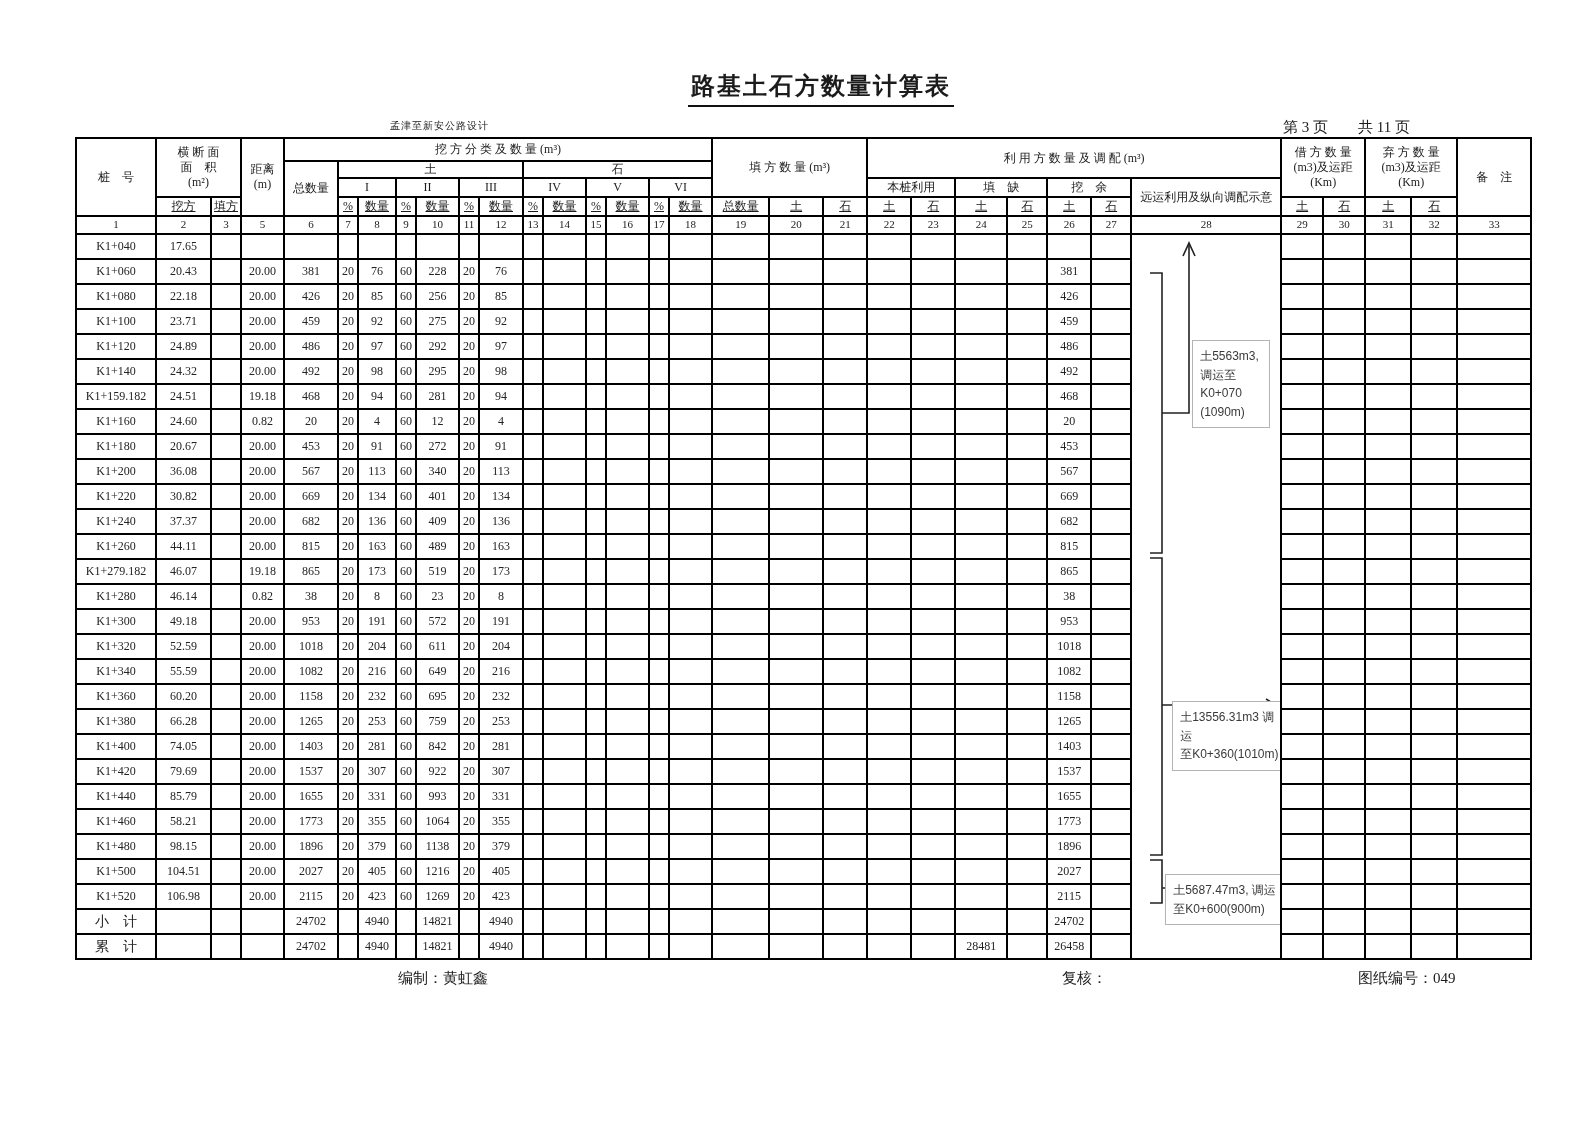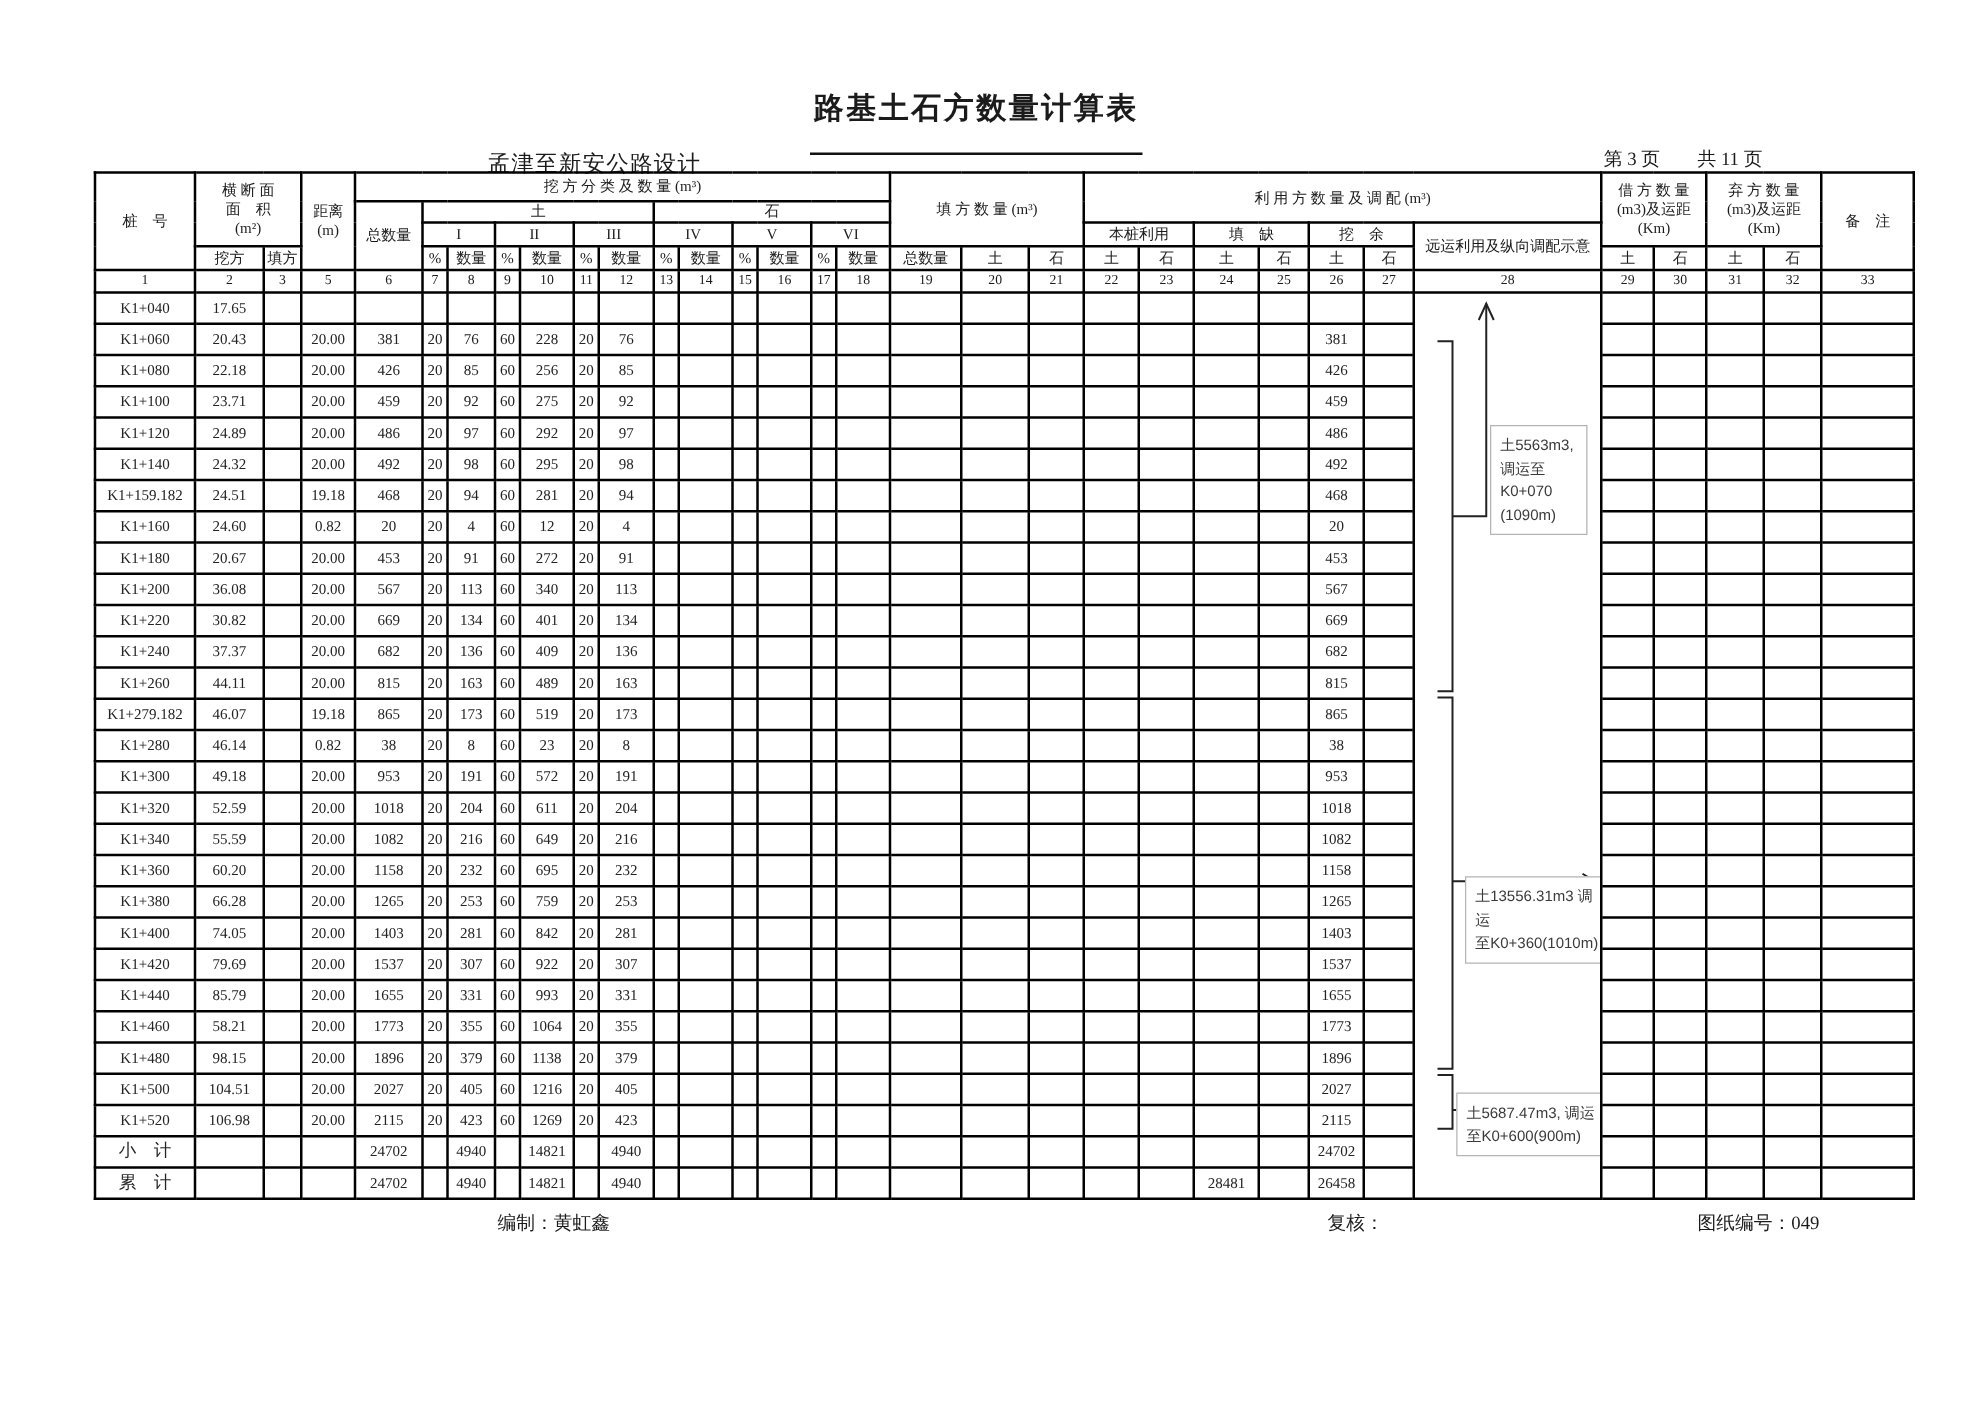--- a/index.html
+++ b/index.html
@@ -1,35 +1,35 @@
 <!DOCTYPE html>
 <html><head>
 <meta charset="utf-8">
 <style>
   html,body{margin:0;padding:0;}
   body{
     width:1587px;height:1122px;background:#ffffff;position:relative;overflow:hidden;
     font-family:"Liberation Serif","DejaVu Serif",serif;color:#1b1b1b;
   }
   .doc-title{
-    position:absolute;top:70px;left:648px;font-size:24px;font-weight:bold;
-    letter-spacing:2px;border-bottom:2px solid #111;padding:0 3px 20px 3px;white-space:nowrap;
+    position:absolute;top:70px;left:688px;font-size:24px;font-weight:bold;
+    letter-spacing:2px;border-bottom:2px solid #111;padding:0 3px 3px 3px;white-space:nowrap;
   }
-  .subtitle{position:absolute;top:119px;left:390px;font-size:18px;letter-spacing:1px;white-space:nowrap;}
+  .subtitle{position:absolute;top:119px;left:390px;font-size:10px;letter-spacing:1px;white-space:nowrap;}
   .pageinfo{position:absolute;top:118px;left:1283px;font-size:15px;white-space:nowrap;}
   table.main{
     position:absolute;top:137px;left:75px;width:1455px;
     border-collapse:collapse;table-layout:fixed;
   }
   table.main td{
     border:2px solid #000;padding:0 1px;text-align:center;vertical-align:middle;
     font-size:12px;line-height:1.25;white-space:pre-line;overflow:hidden;
   }
   thead td{font-size:12px;}
-  tr.h1{height:23px;} tr.h2{height:17px;} tr.h3{height:19px;} tr.h4{height:19px;}
+  tr.h1{height:23px;} tr.h2{height:17px;} tr.h3{height:19px;} tr.h4{height:19px;text-decoration:underline;}
   tr.h5{height:18px;} tr.h5 td{font-size:11px;}
   tbody tr{height:25px;}
   tbody td{font-size:12px;color:#232323;}
   tr.summary td:first-child{font-size:14px;margin-top:36px;}
   td.diagram-cell{position:relative;padding:0;overflow:visible;vertical-align:top;}
   .diagram{position:absolute;left:0;top:0;width:100%;height:100%;}
   .diagram-svg{position:absolute;left:0;top:0;overflow:visible;}
   .note{
     position:absolute;background:#fff;border:1px solid #b4b4b4;
     font-family:"Liberation Sans","DejaVu Sans",sans-serif;

